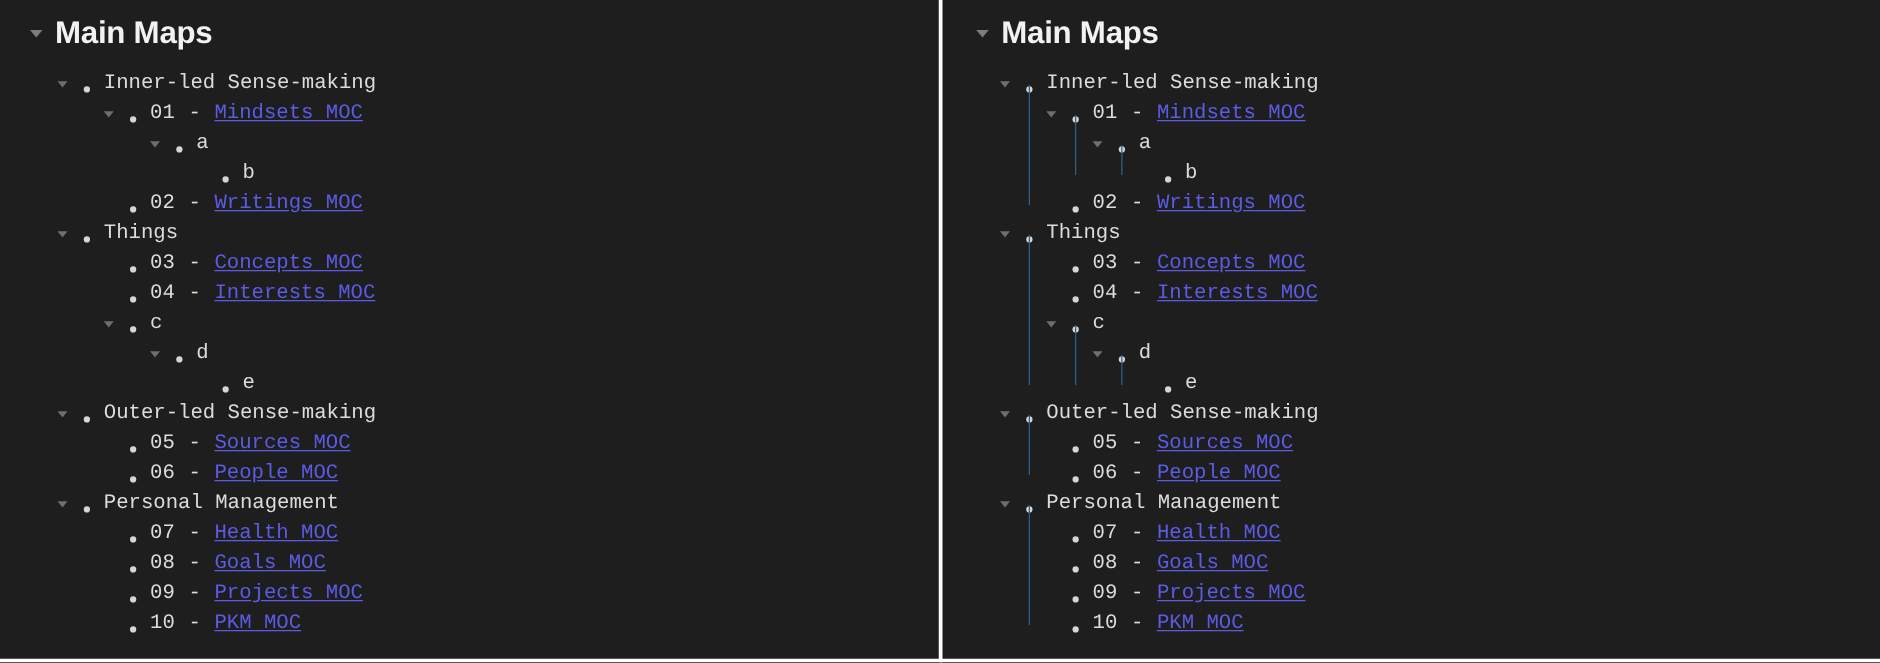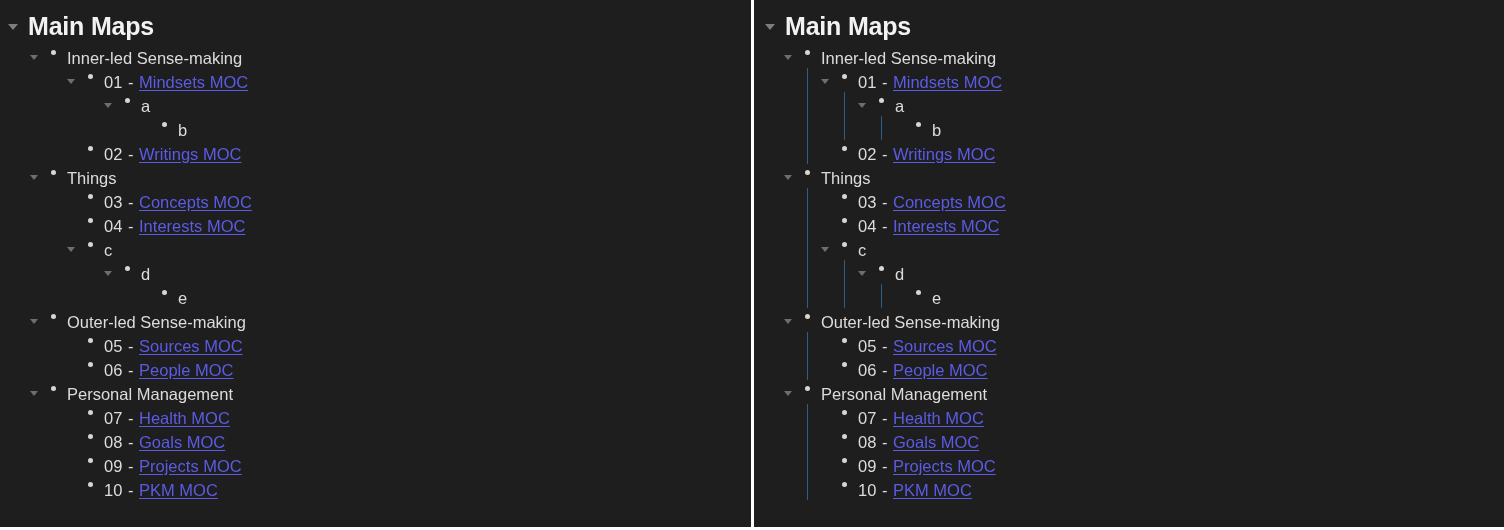--- a/index.html
+++ b/index.html
@@ -26,21 +26,21 @@
     position: absolute;
     left: 0; right: 0; bottom: 0;
     height: 3px;
     background: #ffffff;
   }
 
   .pane {
     position: relative;
     height: 530px;
     background: #1e1e1e;
-    padding: 8px 0 0 0;
+    padding: 8px 0 0 16px;
     overflow: hidden;
   }
   .pane-left  { width: 751px; }
   .pane-right { width: 753px; border-left: 3px solid #ffffff; }
 
   
   .heading-row {
     display: flex;
     align-items: center;
     height: 36px;
@@ -72,23 +72,24 @@
     margin-left: 8px;
     line-height: 1;
   }
 
   
   .outline { position: relative; padding-top: 6px; }
 
   .row {
     position: relative;
     display: flex;
-    align-items: flex-start;
+    align-items: flex-end;
     height: 24px;
     white-space: nowrap;
+    font-family: Liberation Mono, monospace;
   }
 
   .row .tri { margin-right: 4px; }
   .row .tri::before {
     left: 2px; top: 5px;
     border-left: 4.5px solid transparent;
     border-right: 4.5px solid transparent;
     border-top: 5.5px solid #6e6e6e;
   }
 

